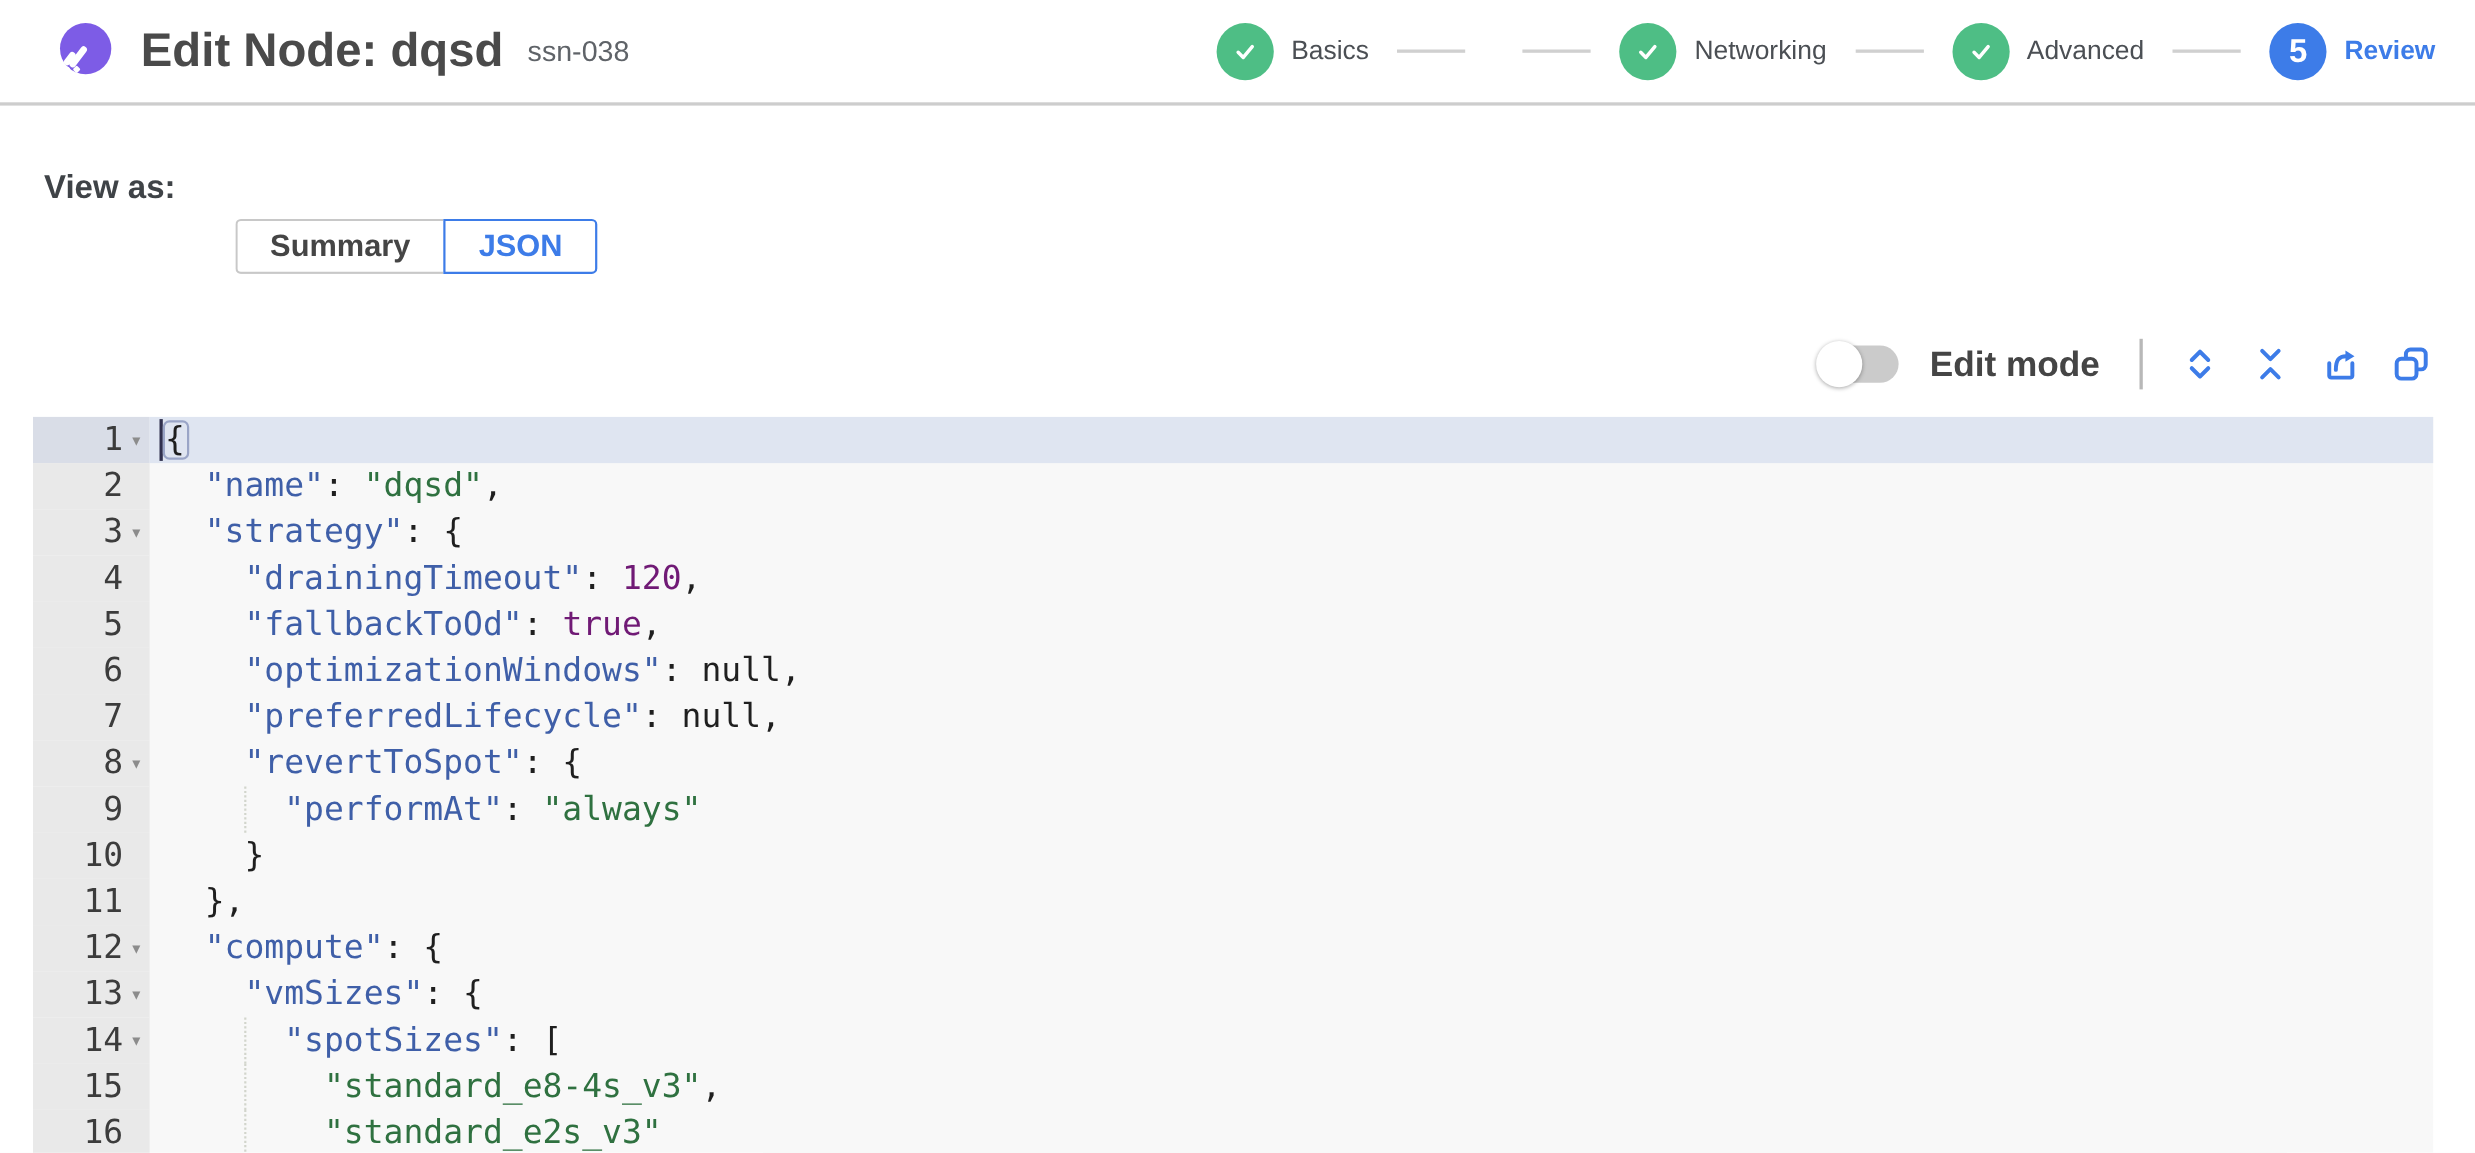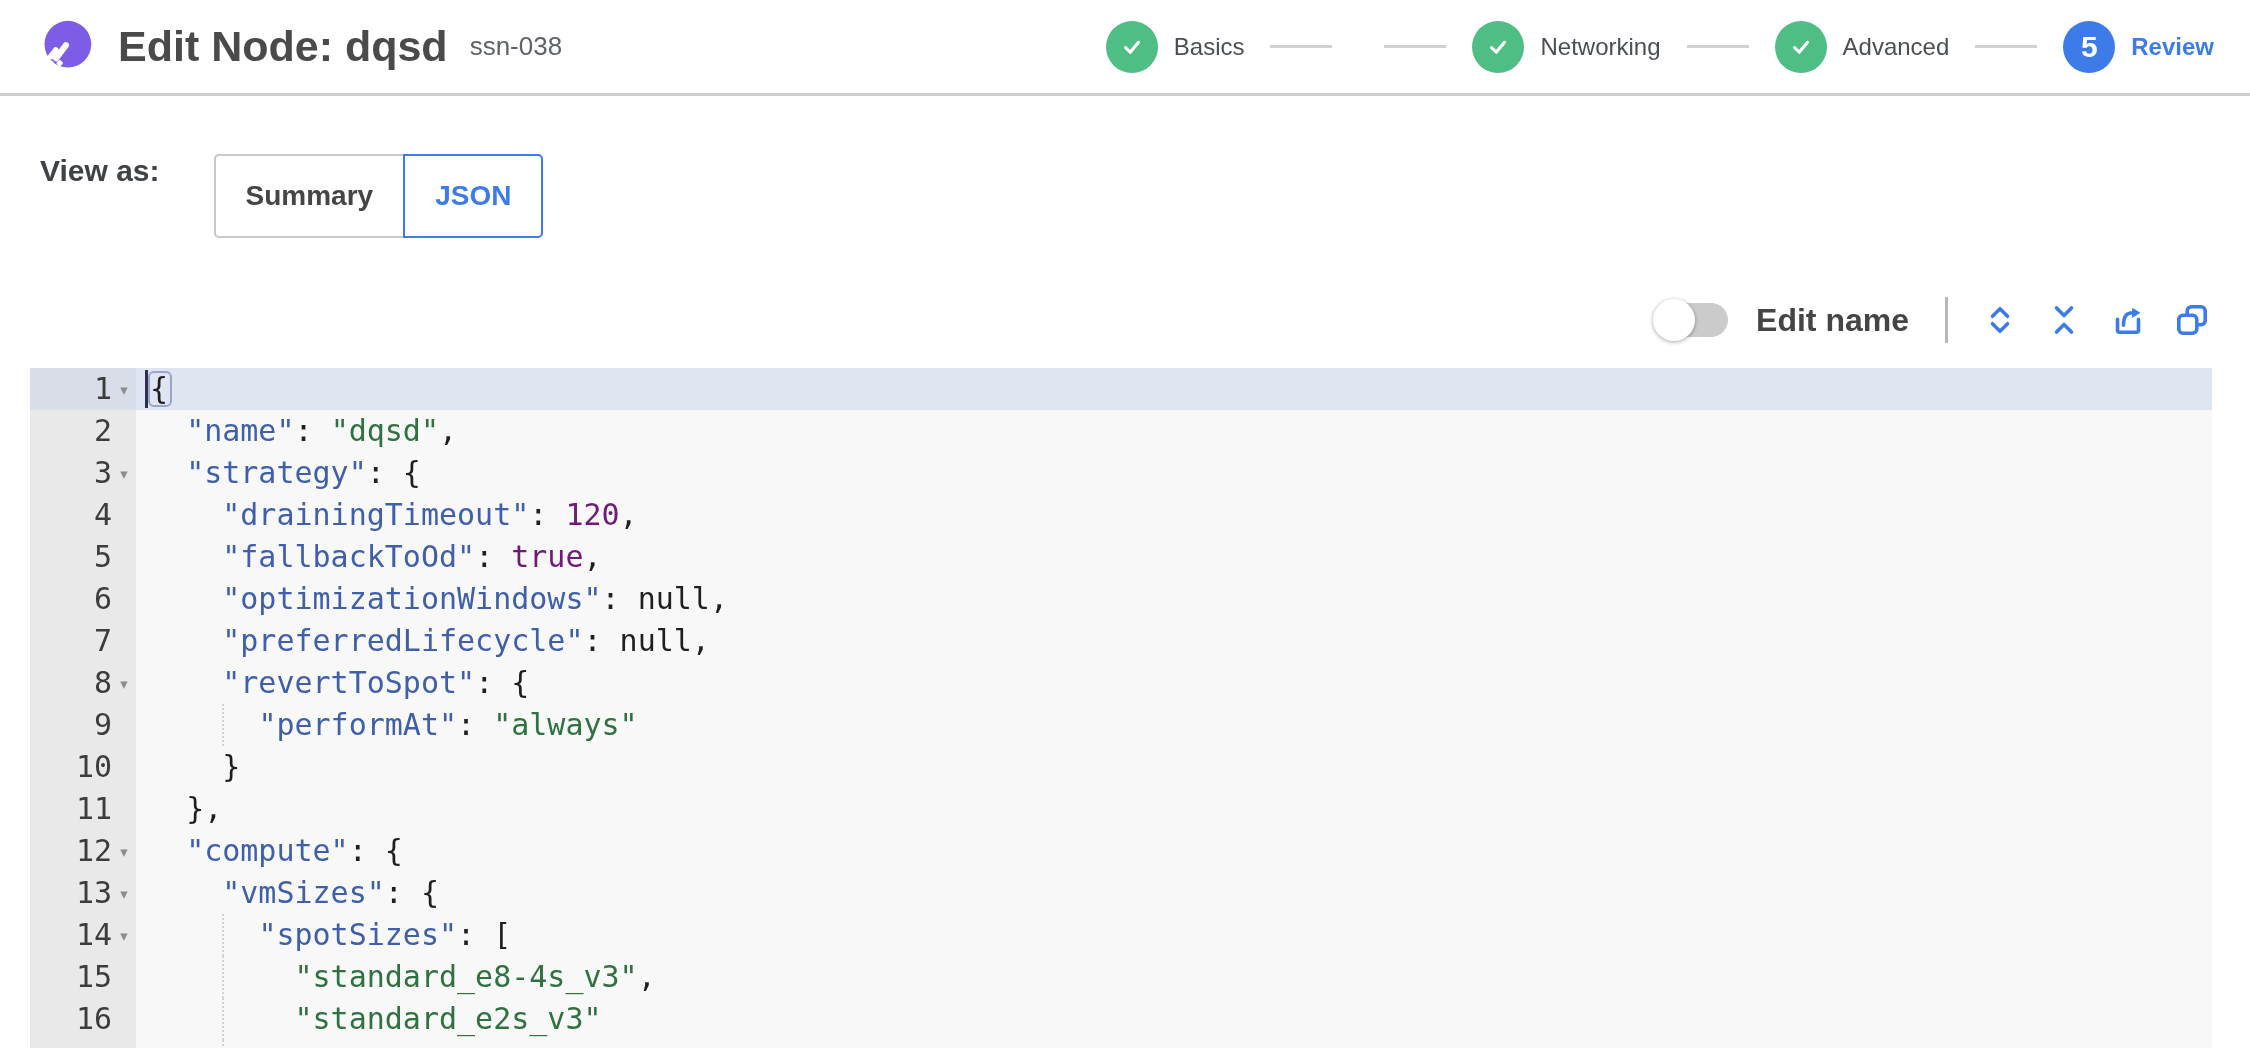--- a/index.html
+++ b/index.html
@@ -2,37 +2,37 @@
 <html style="--blue: #3d7ce8; --green: #4ebe85;"><head>
 <meta charset="utf-8">
 <style>
   html,body{margin:0;padding:0;}
   body{
     width:2250px;height:1048px;overflow:hidden;background:#fff;
     font-family:"Liberation Sans",sans-serif;
     -webkit-font-smoothing:antialiased;
   }
   
-  .hdr{display:flex;align-items:center;height:93px;border-bottom:3px solid #cdcdcd;padding-left:38px;justify-content:space-between;}
+  .hdr{display:flex;align-items:center;height:93px;border-bottom:3px solid #cdcdcd;padding-left:48px;justify-content:space-between;}
   .logo{width:56px;height:56px;flex:none;}
   .title{font-size:43px;font-weight:bold;color:#4a4a4a;margin-left:24px;white-space:nowrap;}
   .subtitle{font-size:26px;color:#5f6368;margin-left:22px;width:128px;overflow:hidden;white-space:nowrap;flex:none;}
   .stepper{margin-left:auto;display:flex;align-items:center;margin-right:36px;}
   .step{display:flex;align-items:center;cursor:pointer;}
   .stepcircle{width:52px;height:52px;border-radius:50%;flex:none;display:flex;align-items:center;justify-content:center;}
   .stepcircle.done{background:var(--green);}
   .stepcircle.current{background:var(--blue);color:#fff;font-size:30px;font-weight:bold;}
   .steplabel{margin-left:16px;font-size:24px;color:#4b4f54;white-space:nowrap;}
   .step.current .steplabel{color:var(--blue);font-weight:600;}
   .connector{width:62px;height:3px;background:#d0d0d0;margin:0 26px;flex:none;}
   
   .viewas{display:flex;margin:58px 0 0 40px;gap:12px;}
   .viewas-label{font-size:30px;font-weight:bold;color:#3f4347;}
   .seg{display:flex;margin-left:42px;}
-  .seg-btn{font-size:28px;font-weight:bold;background:#fff;padding:24px 30px;border:2px solid #c8c8c8;color:#454545;cursor:pointer;font-family:inherit;}
+  .seg-btn{font-size:28px;font-weight:bold;background:#fff;padding:7px 30px;border:2px solid #c8c8c8;color:#454545;cursor:pointer;font-family:inherit;margin-top:45px;}
   .seg-btn.first{border-radius:5px 0 0 5px;border-right:none;}
   .seg-btn.selected{border:2px solid var(--blue);color:var(--blue);border-radius:0 5px 5px 0;}
   
   .toolbar{display:flex;align-items:center;justify-content:flex-end;margin:50px 38px 0 0;height:64px;}
   .switch{width:72px;height:34px;border-radius:17px;background:#cbcbcb;position:relative;flex:none;cursor:pointer;}
   .knob{position:absolute;left:-3px;top:-4px;width:42px;height:42px;border-radius:50%;background:#fff;box-shadow:0 1px 4px rgba(0,0,0,.35);}
   .editmode{font-size:32px;font-weight:600;color:#454545;margin-left:28px;}
   .vdiv{width:3px;height:46px;background:#b8b8b8;margin-left:36px;margin-right:8px;}
   .tool-btn{width:40px;height:40px;margin-left:24px;background:none;border:none;padding:0;cursor:pointer;display:flex;align-items:center;justify-content:center;}
   .tool-btn svg{width:36px;height:36px;}
@@ -112,21 +112,21 @@
   <div class="seg">
       <button class="seg-btn first">Summary</button>
       <button class="seg-btn selected">JSON</button>
     </div>
 </div>
 
 <div class="toolbar">
   <span class="switch">
       <span class="knob"></span>
     </span>
-  <span class="editmode">Edit name</span>
+  <span class="editmode">Edit mode</span>
   <span class="vdiv"></span>
   <span id="tool-icons" style="display:flex;align-items:center;">
       <button class="tool-btn">
         <svg viewBox="0 0 24 24" fill="none" stroke="#3d7ce8" stroke-width="2.4" stroke-linecap="round" stroke-linejoin="round">
           <path d="M7 9.5 L12 4.5 L17 9.5"></path>
           <path d="M7 14.5 L12 19.5 L17 14.5"></path>
         </svg>
       </button>
       <button class="tool-btn">
         <svg viewBox="0 0 24 24" fill="none" stroke="#3d7ce8" stroke-width="2.4" stroke-linecap="round" stroke-linejoin="round">

